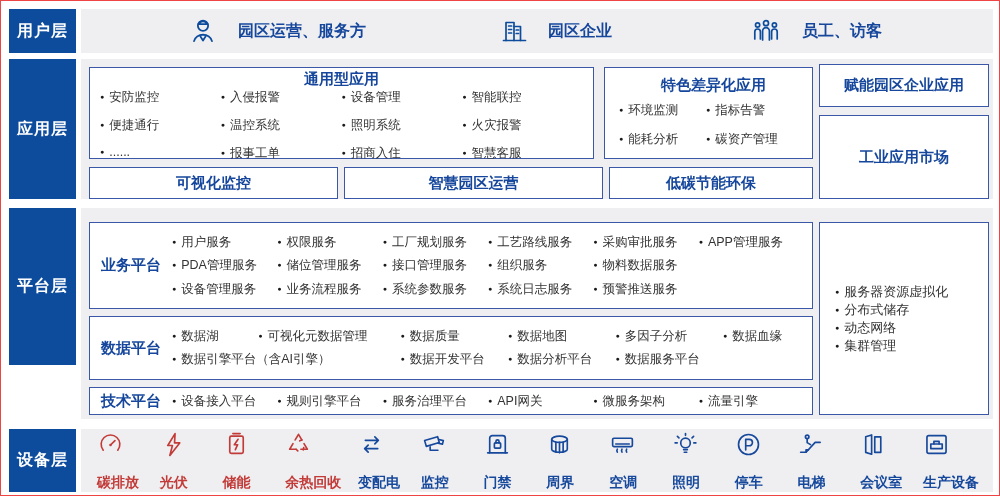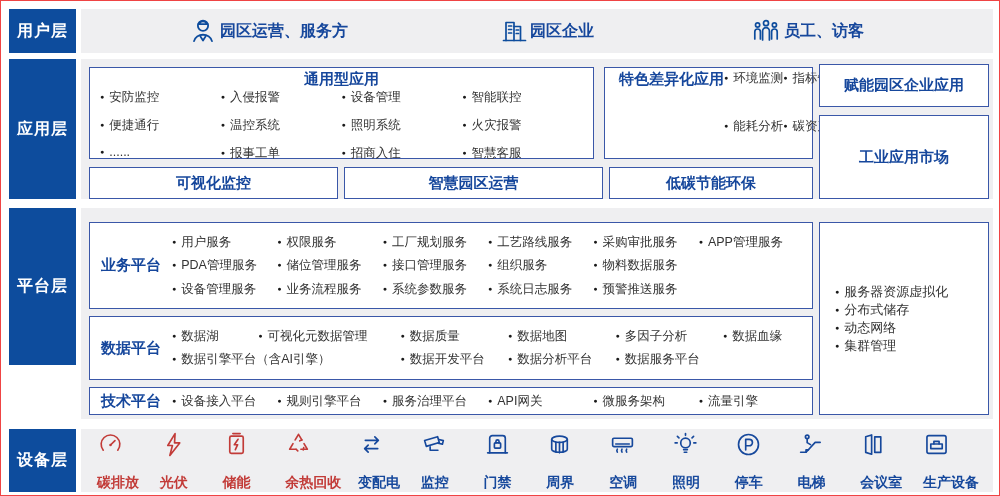--- a/index.html
+++ b/index.html
@@ -23,36 +23,36 @@
 
   .side-label{position:absolute;left:8px;width:67px;background:var(--blue);color:#fff;
     font-weight:bold;font-size:16px;display:flex;align-items:center;justify-content:center;
     letter-spacing:1px}
   .sl-user{top:8px;height:44px}
   .sl-app{top:58px;height:140px}
   .sl-platform{top:207px;height:157px}
   .sl-device{top:428px;height:63px}
 
   
-  .user-group{position:absolute;top:8px;height:44px;display:flex;align-items:center;gap:1px;
+  .user-group{position:absolute;top:8px;height:44px;display:flex;align-items:center;gap:19px;
     color:var(--title);font-weight:bold;font-size:16px}
   .ug-1{left:186px}.ug-2{left:498px}.ug-3{left:748px}
   .user-group svg{display:block;stroke:var(--blue);fill:none;stroke-width:1.7;
     stroke-linecap:round;stroke-linejoin:round}
 
   
   .box{position:absolute;background:#fff;border:1.5px solid var(--border)}
   .box-title{color:var(--title);font-weight:bold;font-size:15px;text-align:center;white-space:nowrap}
   .center-box{display:flex;align-items:center;justify-content:center}
 
   .general-box{left:88px;top:66px;width:505px;height:92px;display:flex;flex-direction:column;
     justify-content:space-evenly;padding:2px 10px}
   .general-grid{display:grid;grid-template-columns:repeat(4,1fr);row-gap:11px}
 
-  .special-box{left:603px;top:66px;width:209px;height:92px;display:flex;flex-direction:row;
+  .special-box{left:603px;top:66px;width:209px;height:92px;display:flex;flex-direction:column;
     justify-content:space-evenly;padding:2px 4px 4px 14px}
   .special-grid{display:grid;grid-template-columns:0.92fr 1.08fr;row-gap:12px}
 
   .enable-box{left:818px;top:63px;width:170px;height:43px}
   .market-box{left:818px;top:114px;width:170px;height:84px}
 
   .viz-box{left:88px;top:166px;width:249px;height:32px}
   .smart-box{left:343px;top:166px;width:259px;height:32px}
   .lowcarbon-box{left:608px;top:166px;width:204px;height:32px}
 

